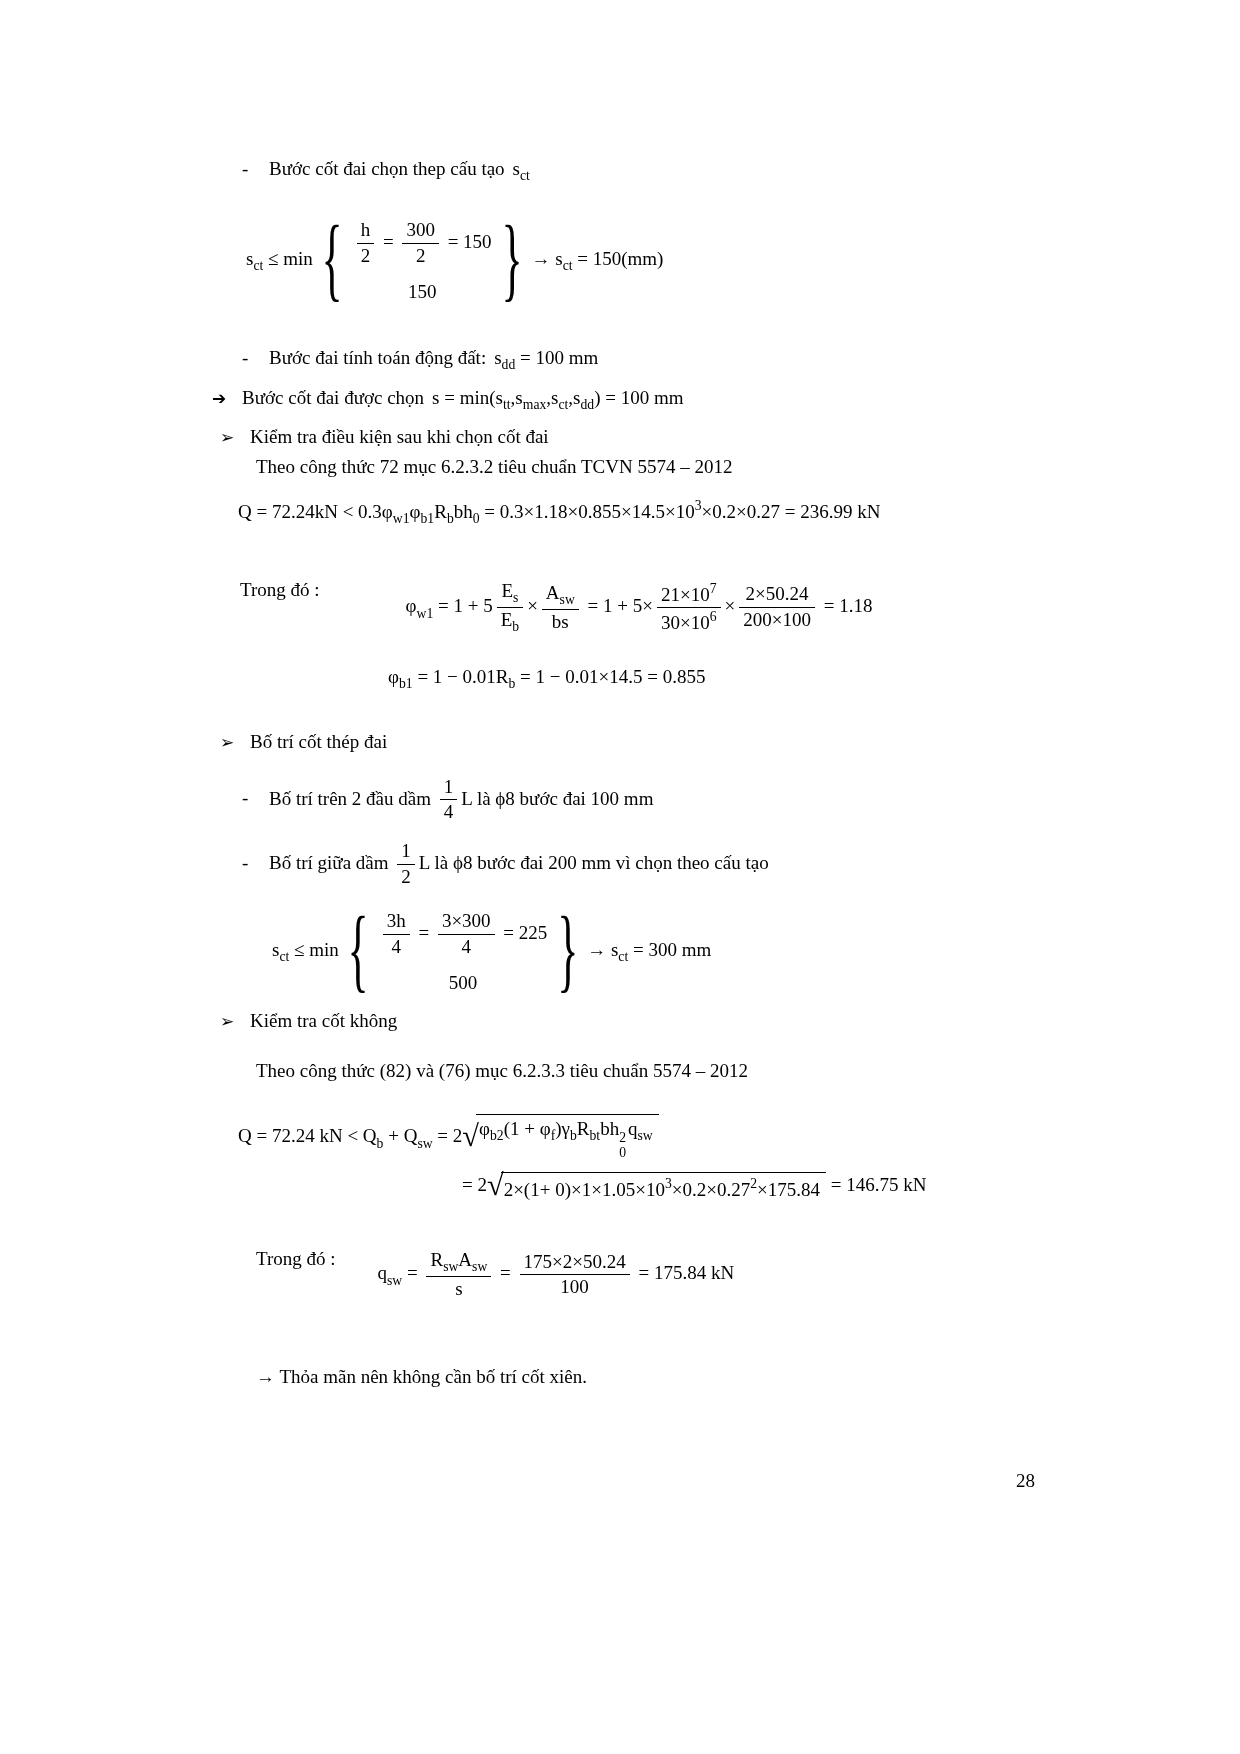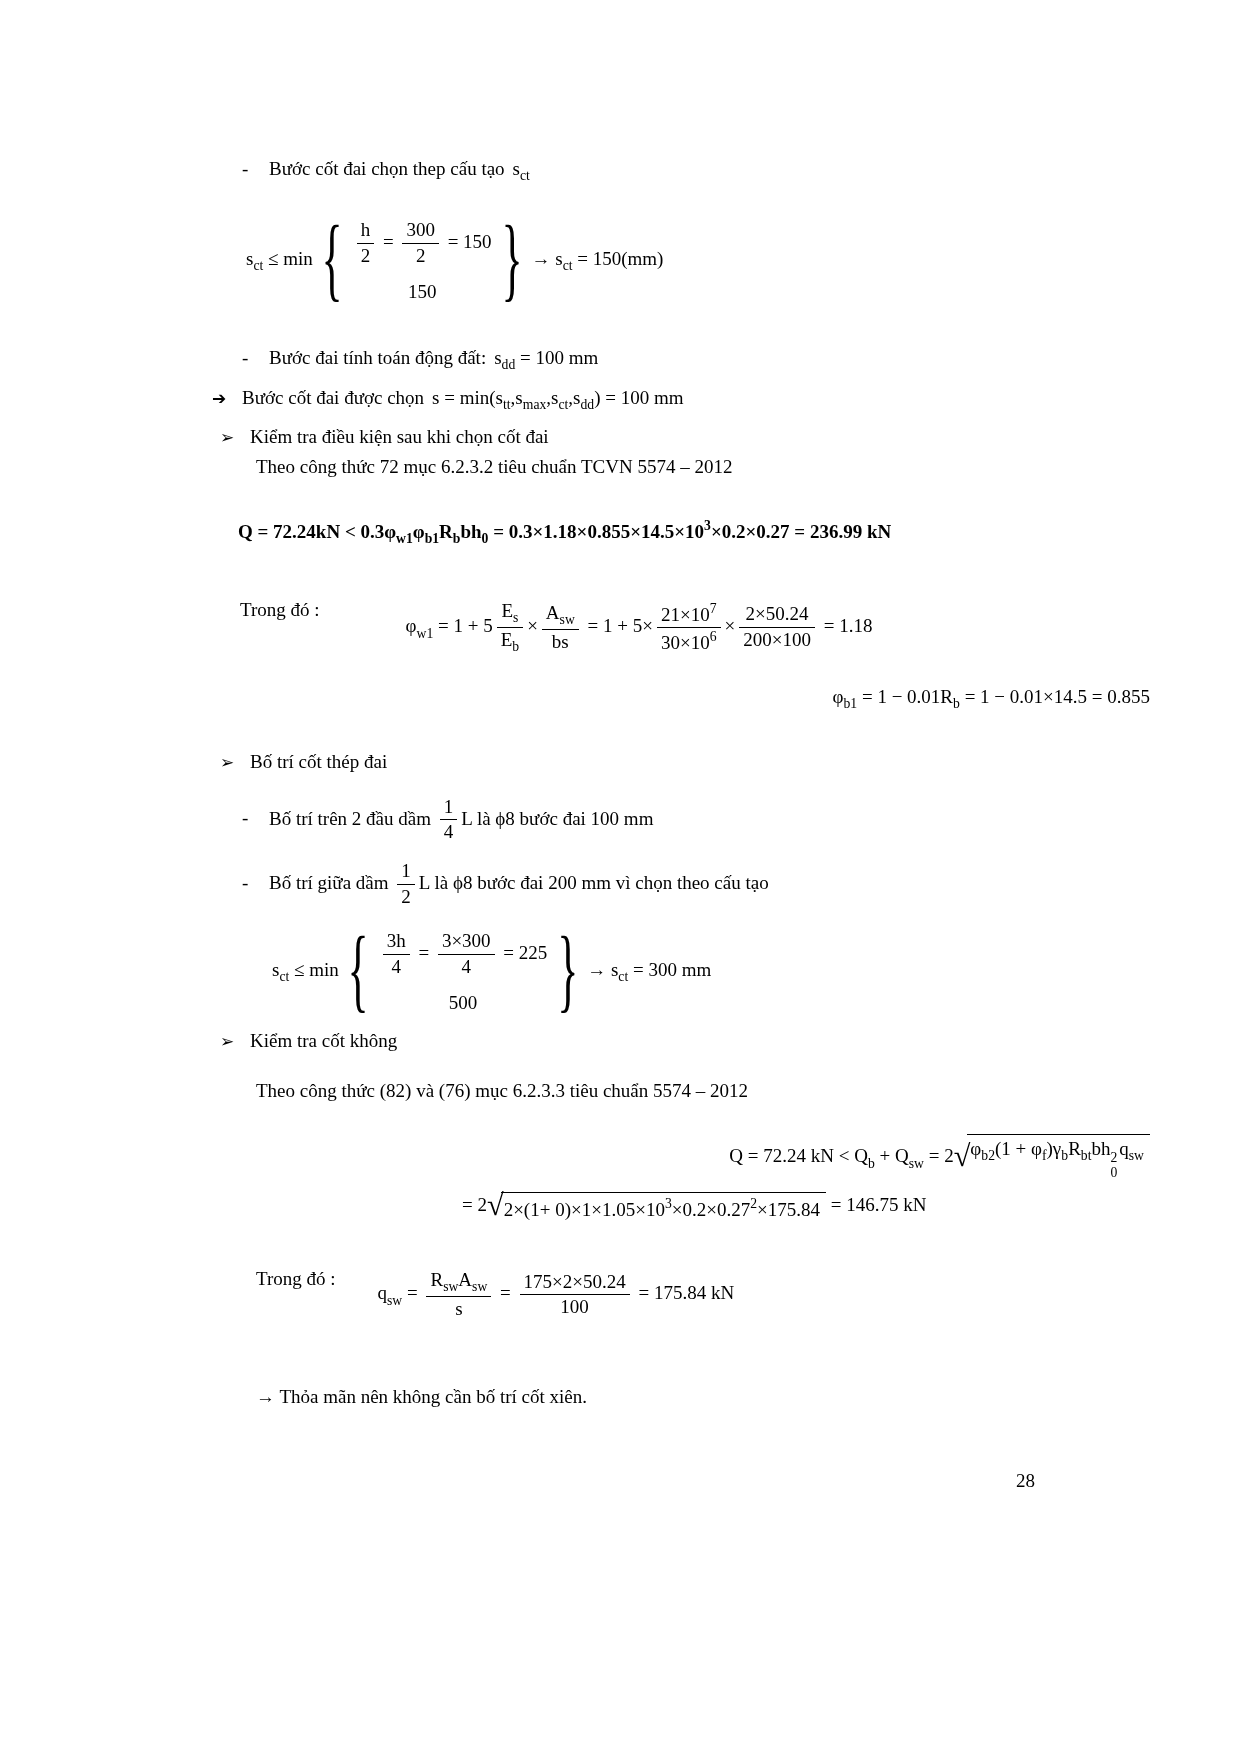--- a/index.html
+++ b/index.html
@@ -39,32 +39,32 @@
   .brace { display:inline-block; font-size:44px; line-height:1; transform:scaleY(2.1); }
 
   .formula { white-space:nowrap; }
 
   .b1   { margin-left:30px; }
   .f1   { margin:34px 0 0 34px; }
   .b2   { margin-top:44px; margin-left:30px; }
   .chosen { margin-top:14px; }
   .sec  { margin-top:12px; margin-left:8px; }
   .ref  { margin-top:8px; margin-left:44px; }
-  .f2   { margin-top:40px; margin-left:26px;font-weight:bold; }
+  .f2   { margin-top:20px; margin-left:26px; }
   .whererow { display:flex; align-items:flex-start;gap:22px; }
   .where1 { margin-top:52px; margin-left:28px; }
   .where1 .wlabel { margin-right:64px; }
-  .f4   { margin-top:30px; margin-left:176px;text-align:right; }
+  .f4   { margin-top:30px; margin-left:176px; }
   .sec2m { margin-top:38px; }
   .b3   { margin-top:22px; margin-left:30px; }
   .b4   { margin-top:14px; margin-left:30px; }
   .f5   { margin-top:20px; margin-left:60px; }
   .sec3m { margin-top:16px; }
   .ref2 { margin-top:28px; }
-  .f6a  { margin-top:32px; margin-left:26px;text-align:right; }
+  .f6a  { margin-top:32px; margin-left:26px; }
   .f6b  { margin-top:10px; margin-left:250px; }
   .where2 { margin-top:46px; margin-left:44px; }
   .where2 .wlabel { margin-right:20px; }
   .conclusion { margin-top:64px; margin-left:44px; }
 
   .page-number { position:absolute; left:1016px; top:1470px; }
 </style>
 </head>
 <body>
 

